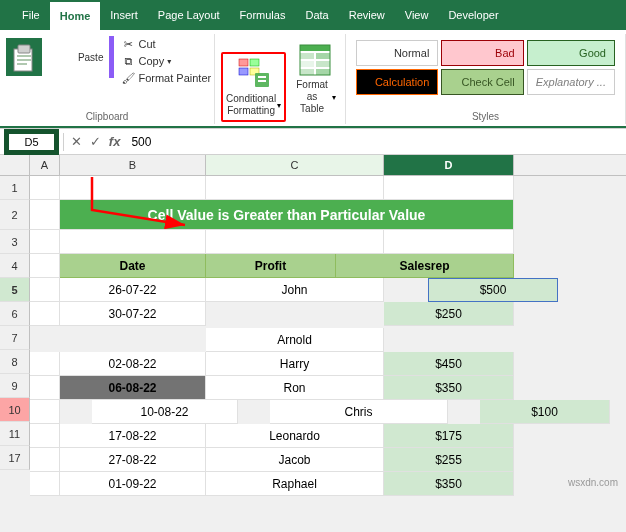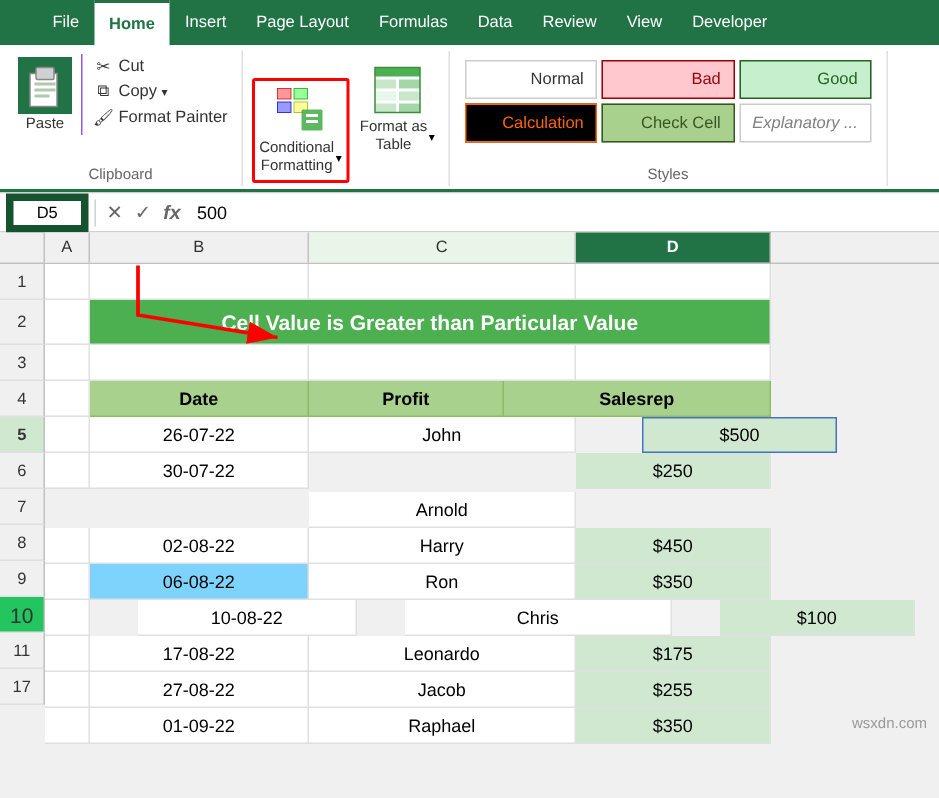--- a/index.html
+++ b/index.html
@@ -1,31 +1,31 @@
 <!DOCTYPE html>
 <html><head>
   <meta charset="utf-8">
   <style>
     * { margin: 0; padding: 0; box-sizing: border-box; }
     body { font-family: 'Segoe UI', Arial, sans-serif; font-size: 12px; background: #f0f0f0; width: 626px; height: 532px; overflow: hidden; }
 
     
     .ribbon { background: #fff; border-bottom: 1px solid #d0d0d0; }
-    .ribbon-tabs { background: #217346; display: flex; align-items: flex-end; height: 30px; padding-left: 25px; }
+    .ribbon-tabs { background: #217346; display: flex; align-items: flex-end; height: 30px; padding-left: 12px; }
     .ribbon-tab { color: #fff; font-size: 11px; padding: 4px 10px; cursor: pointer; height: 100%; display: flex; align-items: center; }
     .ribbon-tab.active { background: #fff; color: #217346; font-weight: 600; border-top: 2px solid #217346; }
 
     .ribbon-content { background: #fff; padding: 4px 0 2px 0; display: flex; align-items: stretch; min-height: 80px; border-bottom: 2px solid #217346; }
     .ribbon-group { display: flex; flex-direction: column; align-items: center; border-right: 1px solid #e0e0e0; padding: 2px 6px; position: relative; }
     .ribbon-group-label { font-size: 10px; color: #666; margin-top: auto; padding-top: 2px; text-align: center; }
     .ribbon-group-content { display: flex; align-items: flex-start; flex: 1; gap: 2px; }
 
     
     .clipboard-group { min-width: 90px; }
-    .paste-btn { display: flex; flex-direction: column; align-items: center; padding: 2px 6px; cursor: pointer; border-right: 1px solid #8b5cf6; margin-right: 2px; }
+    .paste-btn { display: flex; flex-direction: row; align-items: center; padding: 2px 6px; cursor: pointer; border-right: 5px solid #8b5cf6; margin-right: 2px; gap: 36px; }
     .paste-icon { width: 36px; height: 38px; background: #217346; display: flex; align-items: center; justify-content: center; color: white; font-size: 20px; }
     .paste-label { font-size: 10px; color: #333; margin-top: 1px; }
     .clipboard-buttons { display: flex; flex-direction: column; gap: 1px; justify-content: center; }
     .clip-btn { display: flex; align-items: center; gap: 3px; padding: 1px 3px; cursor: pointer; font-size: 11px; color: #333; white-space: nowrap; }
     .clip-icon { width: 14px; height: 14px; display: inline-flex; align-items: center; justify-content: center; font-size: 11px; }
 
     
     .styles-group { min-width: 280px; }
     .style-cell { padding: 6px 8px; font-size: 11px; text-align: right; border: 1px solid #ccc; cursor: pointer; white-space: nowrap; }
     .style-normal { background: #fff; color: #333; }
@@ -184,21 +184,21 @@
     <div style="display:flex;flex-direction:column;min-width:30px;">
       <div style="width:30px;height:24px;display:flex;align-items:center;justify-content:center;font-size:11px;color:#333;border-right:1px solid #c0c0c0;border-bottom:1px solid #e0e0e0;background:#f0f0f0;">1</div>
       <div style="width:30px;height:30px;display:flex;align-items:center;justify-content:center;font-size:11px;color:#333;border-right:1px solid #c0c0c0;border-bottom:1px solid #e0e0e0;background:#f0f0f0;">2</div>
       <div style="width:30px;height:24px;display:flex;align-items:center;justify-content:center;font-size:11px;color:#333;border-right:1px solid #c0c0c0;border-bottom:1px solid #e0e0e0;background:#f0f0f0;">3</div>
       <div style="width:30px;height:24px;display:flex;align-items:center;justify-content:center;font-size:11px;color:#333;border-right:1px solid #c0c0c0;border-bottom:1px solid #e0e0e0;background:#f0f0f0;">4</div>
       <div style="width:30px;height:24px;display:flex;align-items:center;justify-content:center;font-size:11px;color:#333;border-right:1px solid #c0c0c0;border-bottom:1px solid #e0e0e0;background:#d0e8d0;font-weight:bold;">5</div>
       <div style="width:30px;height:24px;display:flex;align-items:center;justify-content:center;font-size:11px;color:#333;border-right:1px solid #c0c0c0;border-bottom:1px solid #e0e0e0;background:#f0f0f0;">6</div>
       <div style="width:30px;height:24px;display:flex;align-items:center;justify-content:center;font-size:11px;color:#333;border-right:1px solid #c0c0c0;border-bottom:1px solid #e0e0e0;background:#f0f0f0;">7</div>
       <div style="width:30px;height:24px;display:flex;align-items:center;justify-content:center;font-size:11px;color:#333;border-right:1px solid #c0c0c0;border-bottom:1px solid #e0e0e0;background:#f0f0f0;">8</div>
       <div style="width:30px;height:24px;display:flex;align-items:center;justify-content:center;font-size:11px;color:#333;border-right:1px solid #c0c0c0;border-bottom:1px solid #e0e0e0;background:#f0f0f0;">9</div>
-      <div style="width:30px;height:24px;display:flex;align-items:center;justify-content:center;font-size:14px;color:#333;border-right:1px solid #c0c0c0;border-bottom:1px solid #e0e0e0;background:#22c55e;">10</div>
+      <div style="width:30px;height:24px;display:flex;align-items:center;justify-content:center;font-size:11px;color:#333;border-right:1px solid #c0c0c0;border-bottom:1px solid #e0e0e0;background:#fca5a5;">10</div>
       <div style="width:30px;height:24px;display:flex;align-items:center;justify-content:center;font-size:11px;color:#333;border-right:1px solid #c0c0c0;border-bottom:1px solid #e0e0e0;background:#f0f0f0;">11</div>
       <div style="width:30px;height:24px;display:flex;align-items:center;justify-content:center;font-size:11px;color:#333;border-right:1px solid #c0c0c0;border-bottom:1px solid #e0e0e0;background:#f0f0f0;">17</div>
     </div>
 
     <div>
 
       <div style="display:flex;">
         <div style="width:30px;height:24px;border-right:1px solid #e0e0e0;border-bottom:1px solid #e0e0e0;background:#fff;"></div>
         <div style="width:146px;height:24px;border-right:1px solid #e0e0e0;border-bottom:1px solid #e0e0e0;background:#fff;"></div>
         <div style="width:178px;height:24px;border-right:1px solid #e0e0e0;border-bottom:1px solid #e0e0e0;background:#fff;"></div>
@@ -240,21 +240,21 @@
 
       <div style="display:flex;">
         <div style="width:30px;height:24px;border-right:1px solid #e0e0e0;border-bottom:1px solid #e0e0e0;background:#fff;"></div>
         <div style="width:146px;height:24px;border-right:1px solid #e0e0e0;border-bottom:1px solid #e0e0e0;background:#fff;display:flex;align-items:center;justify-content:center;font-size:12px;">02-08-22</div>
         <div style="width:178px;height:24px;border-right:1px solid #e0e0e0;border-bottom:1px solid #e0e0e0;background:#fff;display:flex;align-items:center;justify-content:center;font-size:12px;">Harry</div>
         <div style="width:130px;height:24px;border-right:1px solid #e0e0e0;border-bottom:1px solid #e0e0e0;background:#d0e8d0;display:flex;align-items:center;justify-content:center;font-size:12px;">$450</div>
       </div>
 
       <div style="display:flex;">
         <div style="width:30px;height:24px;border-right:1px solid #e0e0e0;border-bottom:1px solid #e0e0e0;background:#fff;"></div>
-        <div style="width:146px;height:24px;border-right:1px solid #e0e0e0;border-bottom:1px solid #e0e0e0;background:#7dd3fc;display:flex;align-items:center;justify-content:center;font-size:12px;">06-08-22</div>
+        <div style="width:146px;height:24px;border-right:1px solid #e0e0e0;border-bottom:1px solid #e0e0e0;background:#737373;display:flex;align-items:center;justify-content:center;font-size:12px;font-weight:bold;">06-08-22</div>
         <div style="width:178px;height:24px;border-right:1px solid #e0e0e0;border-bottom:1px solid #e0e0e0;background:#fff;display:flex;align-items:center;justify-content:center;font-size:12px;">Ron</div>
         <div style="width:130px;height:24px;border-right:1px solid #e0e0e0;border-bottom:1px solid #e0e0e0;background:#d0e8d0;display:flex;align-items:center;justify-content:center;font-size:12px;">$350</div>
       </div>
 
       <div style="display:flex;gap:32px;">
         <div style="width:30px;height:24px;border-right:1px solid #e0e0e0;border-bottom:1px solid #e0e0e0;background:#fff;"></div>
         <div style="width:146px;height:24px;border-right:1px solid #e0e0e0;border-bottom:1px solid #e0e0e0;background:#fff;display:flex;align-items:center;justify-content:center;font-size:12px;">10-08-22</div>
         <div style="width:178px;height:24px;border-right:1px solid #e0e0e0;border-bottom:1px solid #e0e0e0;background:#fff;display:flex;align-items:center;justify-content:center;font-size:12px;">Chris</div>
         <div style="width:130px;height:24px;border-right:1px solid #e0e0e0;border-bottom:1px solid #e0e0e0;background:#d0e8d0;display:flex;align-items:center;justify-content:center;font-size:12px;">$100</div>
       </div>

